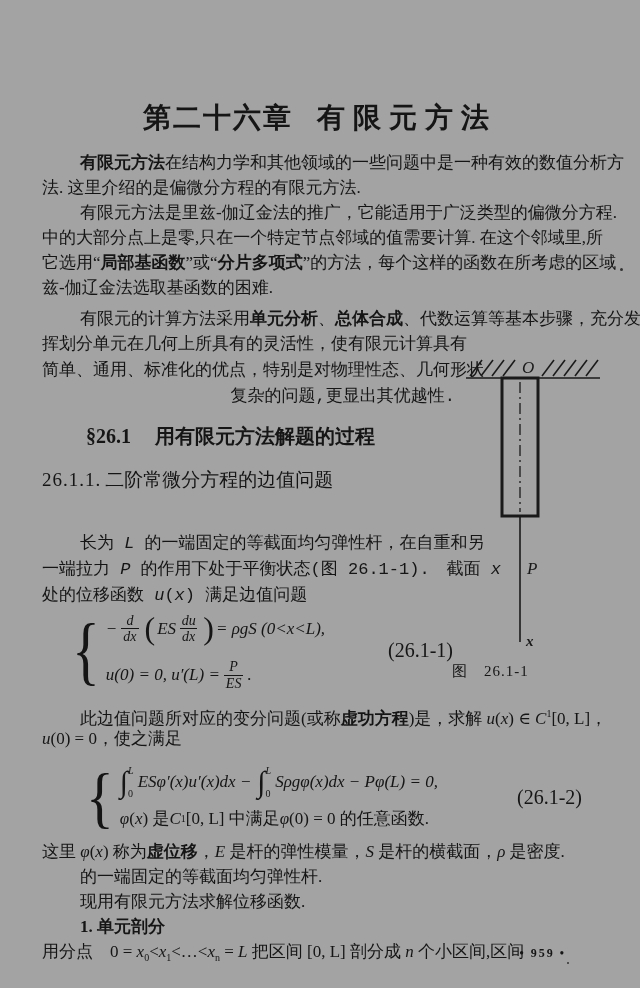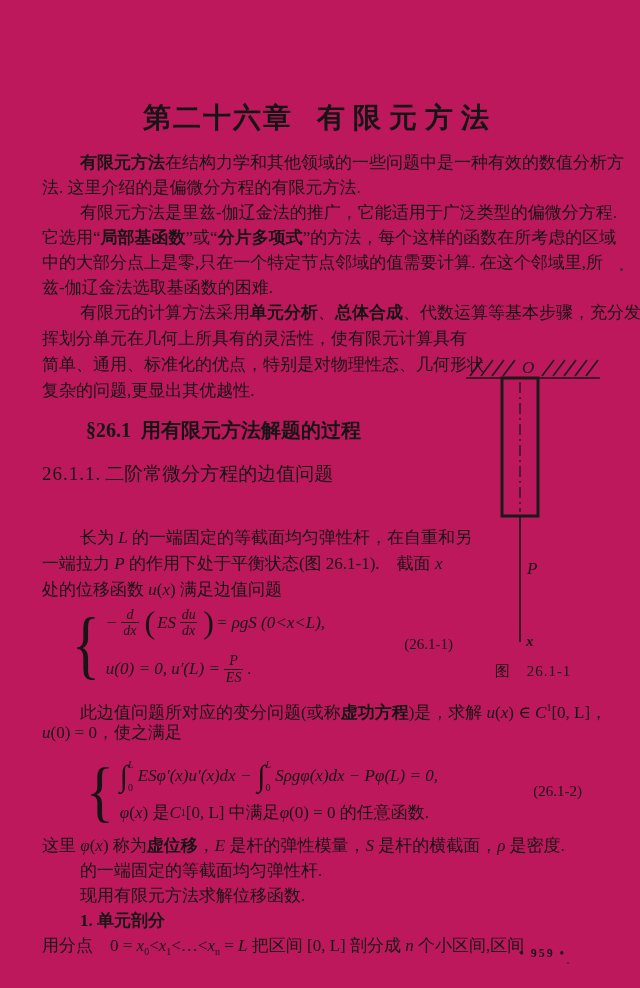--- a/index.html
+++ b/index.html
@@ -1,79 +1,79 @@
 <!DOCTYPE html>
 <html><head>
 <meta charset="utf-8">
 <style>
   html,body{margin:0;padding:0;}
   body{background:#777;}
   .page{
     position:relative;
     width:640px;height:988px;
     margin:0 auto;
-    background:#be185d;
+    background:#a3a3a3;
     color:#151515;
     font-family:"Liberation Serif","DejaVu Serif",serif;
     overflow:hidden;
   }
   .title{
     position:absolute;top:80px;left:0;width:100%;
     text-align:center;font-size:28px;font-weight:700;
     letter-spacing:2px;white-space:nowrap;
   }
   .title .t2{margin-left:24px;letter-spacing:8px;}
   .body{
     position:absolute;left:42px;right:22px;top:150px;
     font-size:17px;
   }
   .line{height:25px;line-height:25px;white-space:nowrap;overflow:visible;}
   .line26{height:26px;line-height:26px;}
   .indent{padding-left:38px;}
-  .narrow{width:413px;}
+  .narrow{width:413px;font-family:Liberation Mono, monospace;}
   .bold{font-weight:700;}
   .it{font-style:italic;}
   sup{font-size:10px;}
   sub{font-size:10px;}
   .h-sec{
     margin-top:13px;height:27px;line-height:27px;
     font-size:20px;font-weight:700;padding-left:44px;white-space:nowrap;
   }
-  .h-sec .secnum{margin-right:10px;}
+  .h-sec .secnum{margin-right:24px;}
   .h-sub{
     margin-top:5px;height:26px;line-height:26px;
     font-size:19px;white-space:nowrap;
   }
   .h-sub .subnum{margin-right:4px;letter-spacing:1px;}
-  .p3{}
+  .p3{margin-top:6px;text-align:right;}
   .p4{margin-top:38px;}
   
   .eq{display:flex;align-items:center;}
   .eq1{margin-top:2px;height:80px;width:413px;}
   .eq2{margin-top:10px;height:74px;}
   .brace{
     font-size:58px;font-weight:400;line-height:1;
     transform:scaleY(1.30);margin:0 6px 0 30px;
   }
   .eq2 .brace{margin-left:44px;transform:scaleY(1.18);}
   .eqlines{display:flex;flex-direction:column;gap:12px;}
   .eq2 .eqlines{gap:8px;}
   .eqline{display:flex;align-items:center;white-space:nowrap;font-style:italic;font-size:17px;}
   .frac{display:inline-flex;flex-direction:column;align-items:center;
         font-size:14px;line-height:1.1;margin:0 4px;vertical-align:middle;}
   .frac .den{border-top:1.4px solid #151515;padding:0 2px;}
   .bigpar{font-size:32px;font-weight:400;font-style:normal;margin:0 2px;}
-  .eqlabel{margin-left:auto;font-size:15px;font-style:normal;margin-right:2px;}
+  .eqlabel{margin-left:auto;font-size:20px;font-style:normal;margin-right:2px;}
   .eq2 .eqlabel{margin-right:36px;}
   .int{font-size:30px;font-style:normal;line-height:1;}
   .ilim{display:inline-flex;flex-direction:column;justify-content:space-between;
         height:34px;font-size:10px;font-style:italic;margin:0 4px 0 0;}
   
   .figure{position:absolute;left:452px;top:352px;width:162px;}
-  .figcaption{margin-top:6px;text-align:center;font-size:15px;letter-spacing:1px;white-space:nowrap;}
+  .figcaption{margin-top:6px;text-align:left;font-size:15px;letter-spacing:1px;white-space:nowrap;}
   .pagenum{
     position:absolute;top:946px;right:74px;
     font-size:12px;font-weight:700;letter-spacing:2px;white-space:nowrap;
   }
   .speck{position:absolute;background:#333;border-radius:50%;}
 </style>
 </head>
 <body>
 
 <div class="page">
@@ -82,22 +82,22 @@
 
   <div class="body">
 
     <div>
       <div class="line indent"><span class="bold">有限元方法</span><span>在结构力学和其他领域的一些问题中是一种有效的数值分析方</span></div>
       <div class="line"><span>法. 这里介绍的是偏微分方程的有限元方法.</span></div>
     </div>
 
     <div>
       <div class="line indent"><span>有限元方法是里兹-伽辽金法的推广，它能适用于广泛类型的偏微分方程.</span></div>
+      <div class="line"><span>中的大部分点上是零,只在一个特定节点邻域的值需要计算.  在这个邻域里,所</span></div>
       <div class="line"><span>它选用“</span><span class="bold">局部基函数</span><span>”或“</span><span class="bold">分片多项式</span><span>”的方法，每个这样的函数在所考虑的区域</span></div>
-      <div class="line"><span>中的大部分点上是零,只在一个特定节点邻域的值需要计算.  在这个邻域里,所</span></div>
       <div class="line"><span>兹-伽辽金法选取基函数的困难.</span></div>
     </div>
 
     <div class="p3">
       <div class="line line26 indent"><span>有限元的计算方法采用</span><span class="bold">单元分析</span><span>、</span><span class="bold">总体合成</span><span>、代数运算等基本步骤，充分发</span></div>
       <div class="line line26 narrow"><span>挥划分单元在几何上所具有的灵活性，使有限元计算具有</span></div>
       <div class="line line26 narrow"><span>简单、通用、标准化的优点，特别是对物理性态、几何形状</span></div>
       <div class="line line26 narrow"><span>复杂的问题,更显出其优越性.</span></div>
     </div>
 

